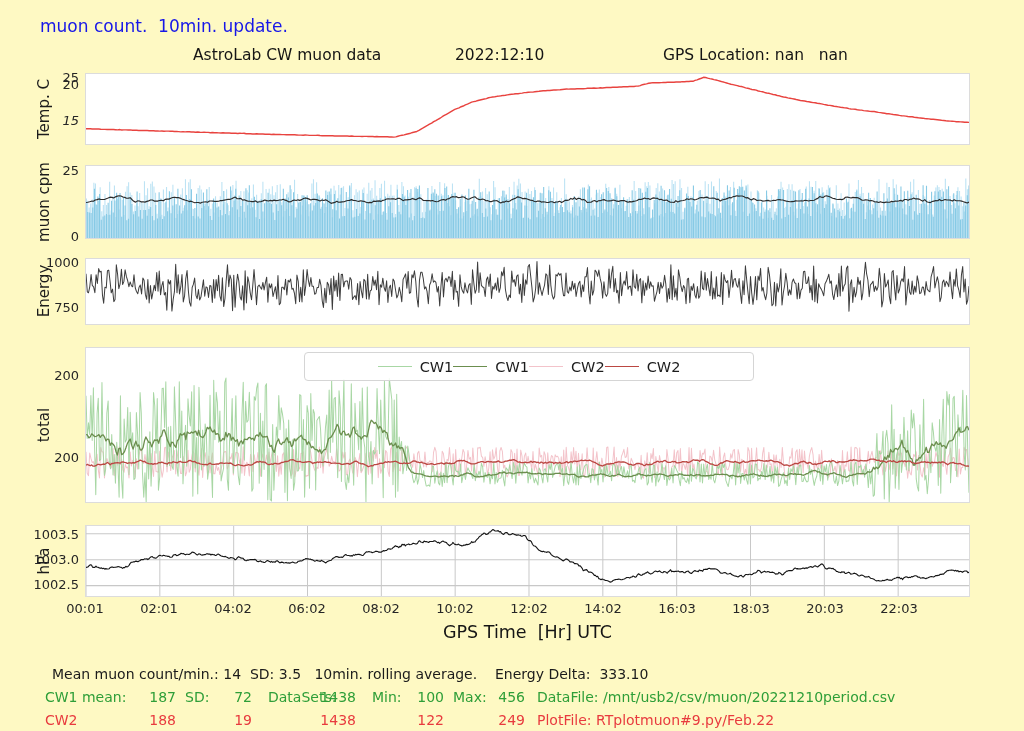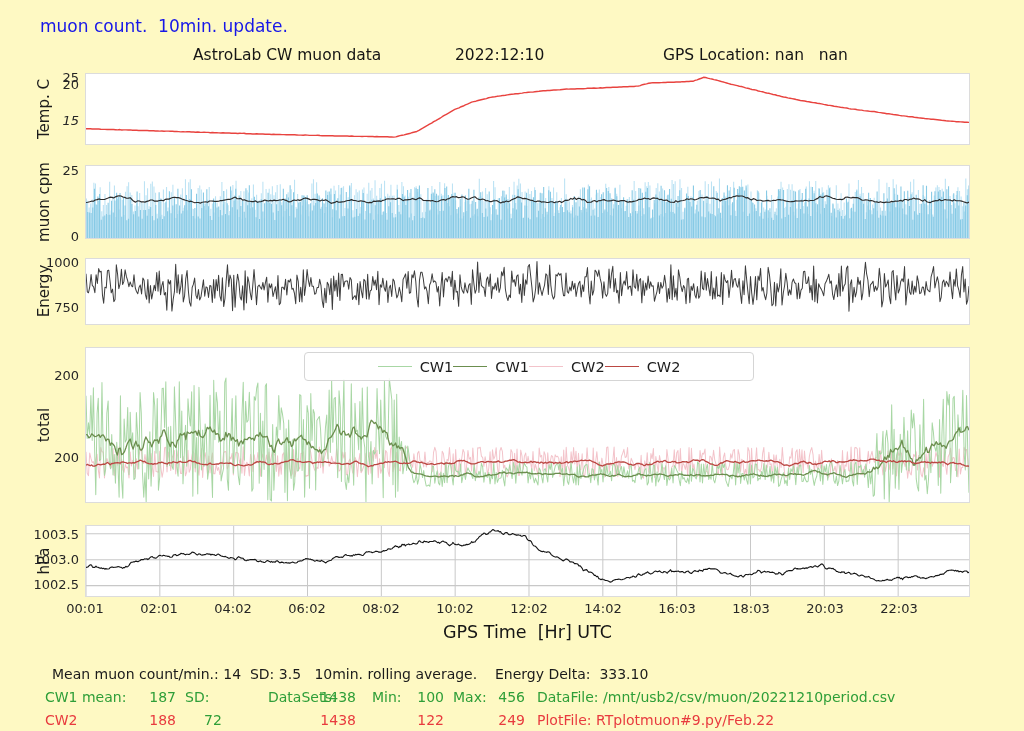--- a/index.html
+++ b/index.html
@@ -30,21 +30,21 @@
           display:flex;align-items:center;justify-content:center;z-index:5;}
   .leg-item{display:flex;align-items:center;gap:8px;}
   .leg-line{display:inline-block;width:34px;height:0;border-top:1.6px solid #000;}
   .leg-text{font-size:14.5px;color:#1c1c1c;}
   .foot{font-size:14px;}
   #foot1{left:52px;top:666px;color:#1b1b1b;}
   .stat-row span{position:absolute;white-space:pre;}
   #foot2{color:#2e9e38;top:689px;}
   #foot3{color:#e83a3e;top:712px;}
   .c1{left:45px;} .c2{left:126px;width:50px;text-align:right;}
-  .c3{left:185px;} .c4{left:204px;width:48px;margin-top:23px;}
+  .c3{left:185px;} .c4{left:204px;width:48px;text-align:right;}
   .c5{left:248px;padding-left:20px;} .c6{left:286px;width:70px;text-align:right;}
   .c7{left:372px;} .c8{left:400px;width:44px;text-align:right;}
   .c9{left:453px;} .c10{left:481px;width:44px;text-align:right;}
   .c11{left:537px;}
 </style>
 </head>
 <body>
 
 <div id="fig">
 

